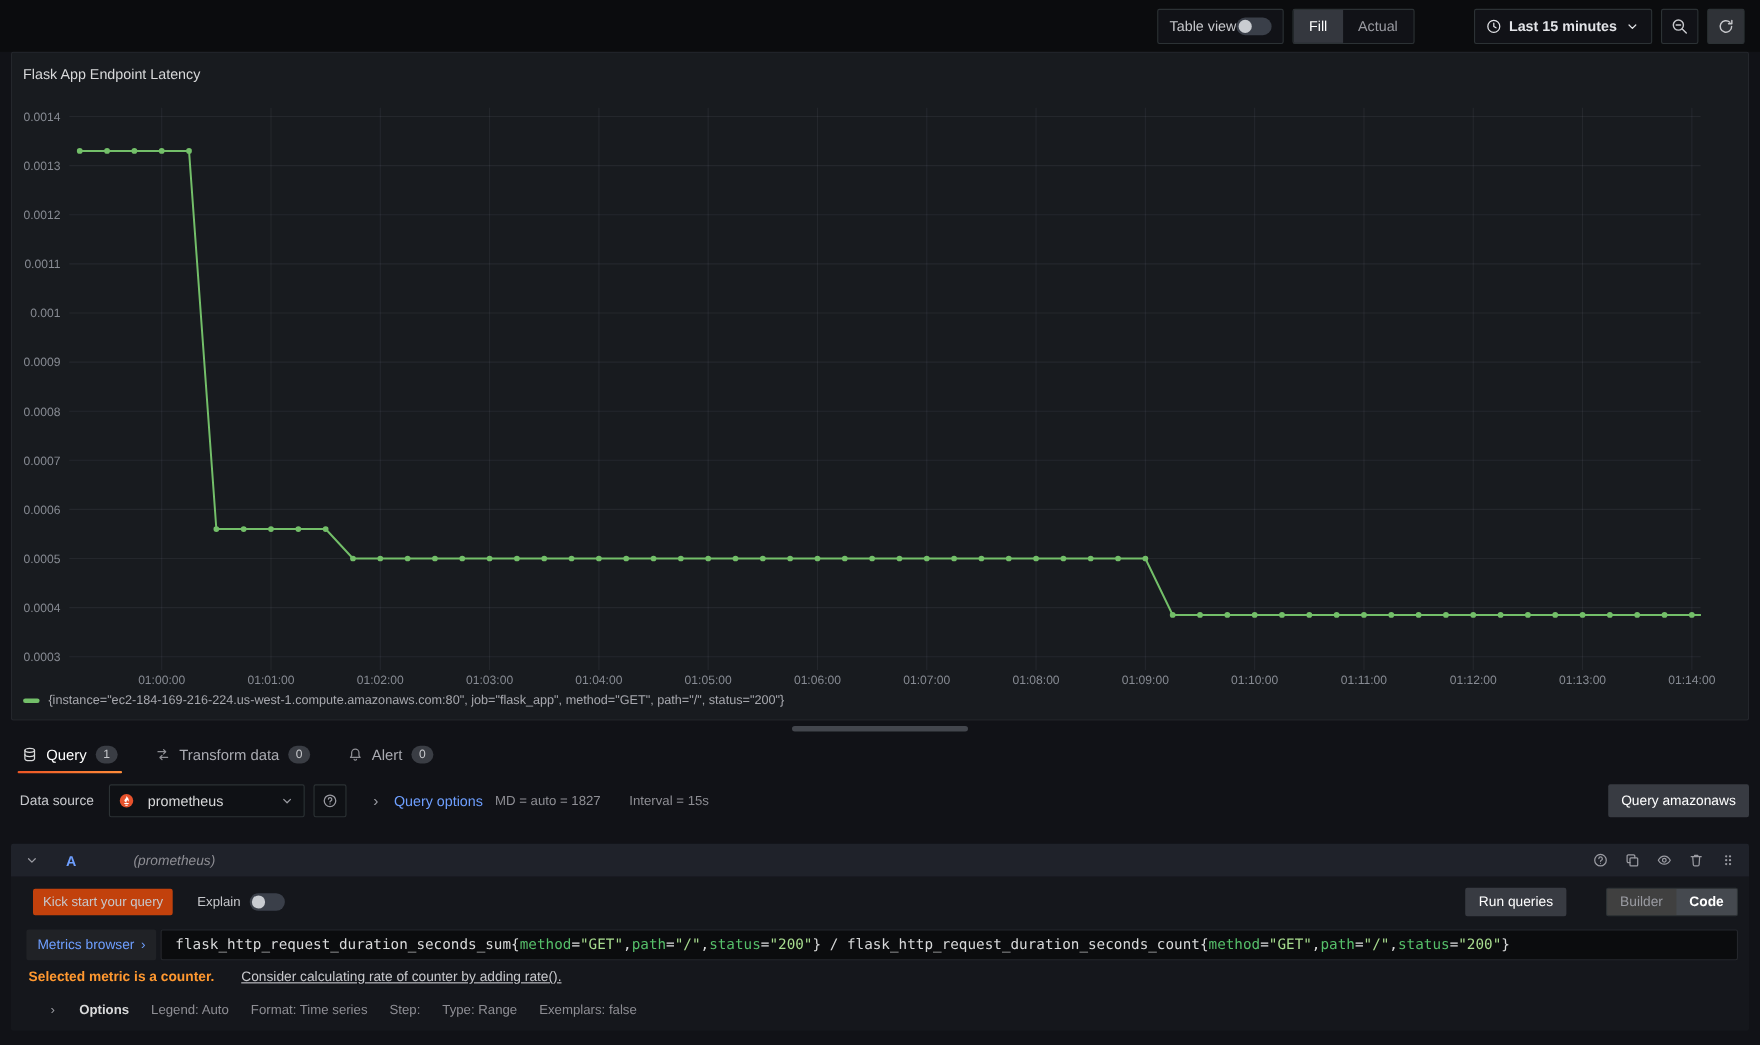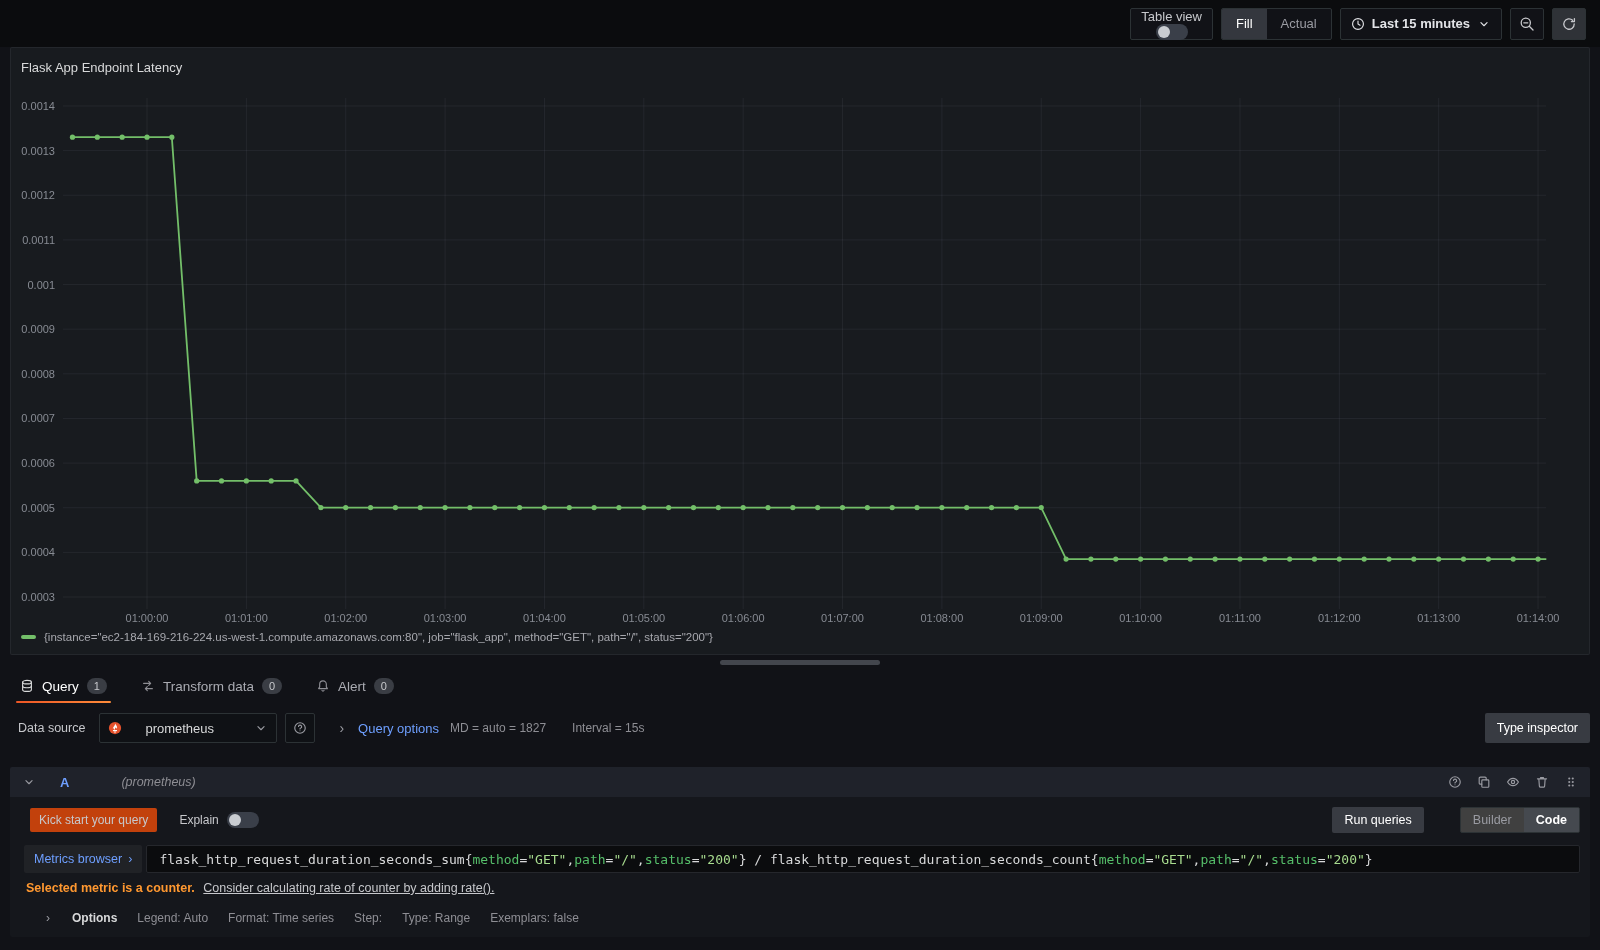--- a/index.html
+++ b/index.html
@@ -9,27 +9,27 @@
     font-family:"Liberation Sans", sans-serif;
     color:#d8d9da;
     font-size:13px;
   }
   .icon { width:16px; height:16px; stroke:currentColor; fill:none; stroke-width:1.3; stroke-linecap:round; stroke-linejoin:round; display:block; }
   .icon.sm { width:14px; height:14px; }
 
   
   .topbar { height:47px; background:#0b0c0e; display:flex; align-items:center; justify-content:flex-end; gap:8px; padding:0 14px; }
   .ctrl { height:32px; display:flex; align-items:center; border:1px solid #2c3235; border-radius:2px; background:#111217; color:#c7c8cc; }
-  .ctrl.pad { padding:0 10px; gap:0;flex-direction:column; }
+  .ctrl.pad { padding:0 10px; gap:0; }
   .toggle { width:32px; height:16px; border-radius:9px; background:#3a3f49; position:relative; cursor:pointer; flex:none; }
   .toggle .knob { position:absolute; top:2px; left:2px; width:12px; height:12px; border-radius:50%; background:#c9ccd1; }
   .seg-group { overflow:hidden; }
   .seg { height:100%; display:flex; align-items:center; padding:0 14px; color:#9a9ba2; cursor:pointer; font-weight:500; }
   .seg.active { background:#34373e; color:#fff; }
-  .timepicker { gap:7px; font-weight:600; color:#e3e4e8; cursor:pointer; padding:0 10px; }
+  .timepicker { gap:7px; font-weight:600; color:#e3e4e8; cursor:pointer; padding:0 10px;margin-left:46px; }
   .icon-btn { width:34px; justify-content:center; cursor:pointer; color:#c7c8cc; }
   .icon-btn.lit { background:#2f3237; }
 
   
   .panel { position:relative; margin:0 10px; height:608px; background:#181b1f; border:1px solid rgba(204,204,220,0.07); border-radius:2px; }
   .panel-title { position:absolute; top:12px; left:10px; font-size:13px; font-weight:500; color:#d8d9da; }
   .panel svg.chart { position:absolute; top:0; left:0; }
   .legend-row { position:absolute; top:583px; left:10px; display:flex; align-items:center; gap:8px; cursor:pointer; }
   .legend-swatch { width:15px; height:4px; border-radius:2px; flex:none; }
   .legend-label { font-size:11.5px; color:#a7a8ae; }
@@ -44,21 +44,21 @@
   .tab .t-icon { color:#8e8e94; }
   .tab.active { color:#fff; font-weight:500; }
   .tab.active .t-icon { color:#d8d9da; }
   .tab.active::after { content:""; position:absolute; left:-4px; right:-4px; bottom:0; height:2px;
       background:linear-gradient(90deg,#ed5625,#ff8c3a); border-radius:1px; }
   .badge { background:#3a3d44; color:#c7c8cc; font-size:11px; line-height:16px; border-radius:9px; padding:0 7px; font-weight:400; }
 
   
   .ds-row { display:flex; align-items:center; margin:10px 10px 0; gap:8px; }
   .ds-label { font-size:12.5px; color:#c7c8cc; margin:0 6px 0 8px; }
-  .ds-picker { width:178px; height:30px; background:#0f1115; border:1px solid #2c3235; border-radius:2px; display:flex; align-items:center; gap:23px; padding:0 8px; cursor:pointer; }
+  .ds-picker { width:178px; height:30px; background:#0f1115; border:1px solid #2c3235; border-radius:2px; display:flex; align-items:center; gap:12px; padding:0 8px; cursor:pointer; }
   .ds-picker .name { flex:1; color:#d8d9da; }
   .sq-btn { width:30px; height:30px; border:1px solid #2c3235; border-radius:2px; background:#0f1115; display:flex; align-items:center; justify-content:center; color:#9a9ba2; cursor:pointer; }
   .qopts { display:flex; align-items:center; gap:14px; margin-left:16px; cursor:pointer; }
   .qopts .chev { color:#9a9ba2; font-size:14px; }
   .qopts .lbl { color:#6e9fff; font-weight:500; }
   .qopts-meta { display:flex; gap:26px; color:#8e8e94; font-size:12px; margin-left:3px; }
   .spacer { flex:1; }
   .btn { border:none; border-radius:2px; background:#383b42; color:#fff; font-size:12.5px; font-family:inherit; padding:0 12px; cursor:pointer; }
   .btn.h30 { height:30px; }
   .btn.h26 { height:26px; }
@@ -79,21 +79,21 @@
   .bc-seg { display:flex; align-items:center; padding:0 12px; color:#9a9ba2; font-size:12.5px; cursor:pointer; }
   .bc-seg.active { background:#45494f; color:#fff; font-weight:600; }
   .q-row2 { display:flex; align-items:stretch; gap:4px; margin:4px 4px 0 4px; }
   .mb-btn { background:#202226; border-radius:2px; display:flex; align-items:center; gap:6px; padding:0 10px; color:#6e9fff; font-size:12.5px; font-weight:500; cursor:pointer; white-space:nowrap; }
   .code-field { flex:1; background:#0b0c0e; border:1px solid #25272c; border-radius:2px; display:flex; align-items:center; padding:0 12px; height:28px;
       font-family:"DejaVu Sans Mono","Liberation Mono",monospace; font-size:13px; color:#d8d9da; white-space:pre; overflow:hidden; cursor:text;text-align:center; }
   .tok-label { color:#56bf6a; }
   .tok-string { color:#a8dc8f; }
   .q-warning { padding:8px 4px 2px 6px; font-size:12.5px; }
   .warn-text { color:#ff9830; font-weight:700; }
-  .warn-link { color:#c7c8cc; text-decoration:underline; cursor:pointer; margin-left:5px; }
+  .warn-link { color:#c7c8cc; text-decoration:underline; cursor:pointer; margin-left:21px; }
   .q-options { display:flex; align-items:center; gap:20px; padding:14px 4px 0 26px; font-size:12px; color:#8e8e94; }
   .q-options .chev { color:#9a9ba2; margin-right:2px; cursor:pointer; }
   .q-options .opt-title { color:#d8d9da; font-weight:600; }
 </style>
 </head>
 <body>
 
 <div class="topbar">
   <div class="ctrl pad">
     <span>Table view</span>
@@ -312,21 +312,21 @@
   </div>
   <div class="qopts">
     <span class="chev">›</span>
     <span class="lbl">Query options</span>
   </div>
   <div class="qopts-meta">
     <span>MD = auto = 1827</span>
     <span>Interval = 15s</span>
   </div>
   <div class="spacer"></div>
-  <button class="btn h30">Type inspector</button>
+  <button class="btn h30">Query amazonaws</button>
 </div>
 
 <div class="query-section">
   <div class="q-header">
     <svg class="icon sm chev-icon" viewBox="0 0 16 16">
         <path d="M4.5 6.5 8 10l3.5-3.5"></path>
       </svg>
     <span class="q-refid">A</span>
     <span class="q-dshint">(prometheus)</span>
     <div class="spacer"></div>

